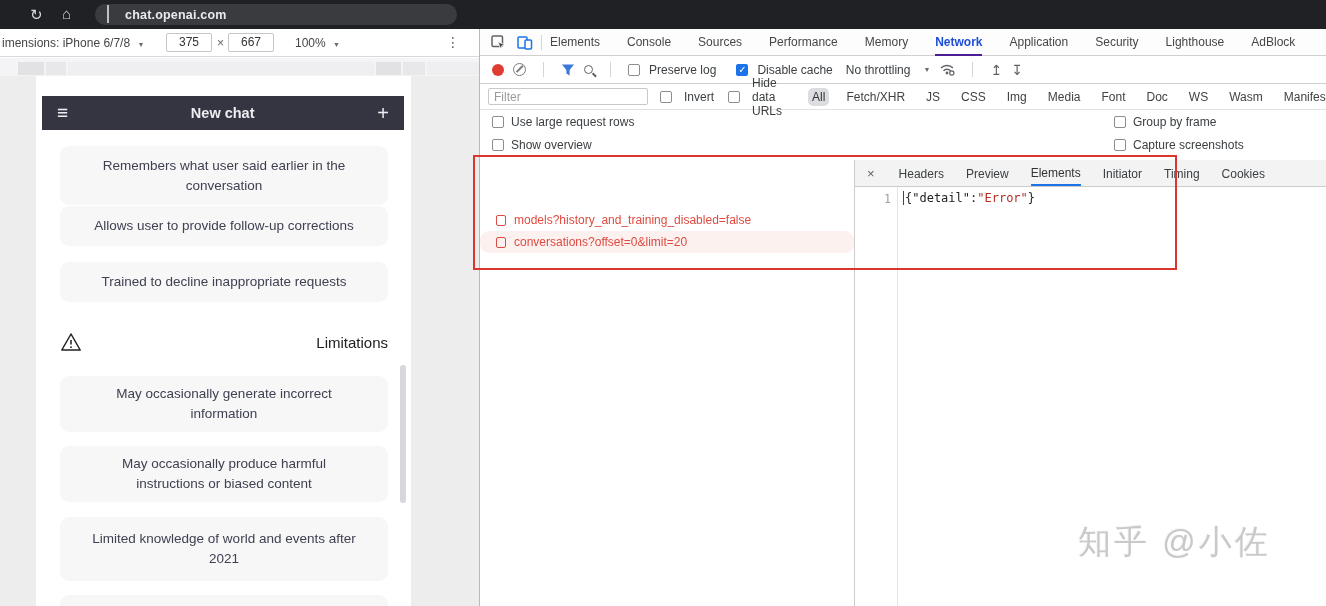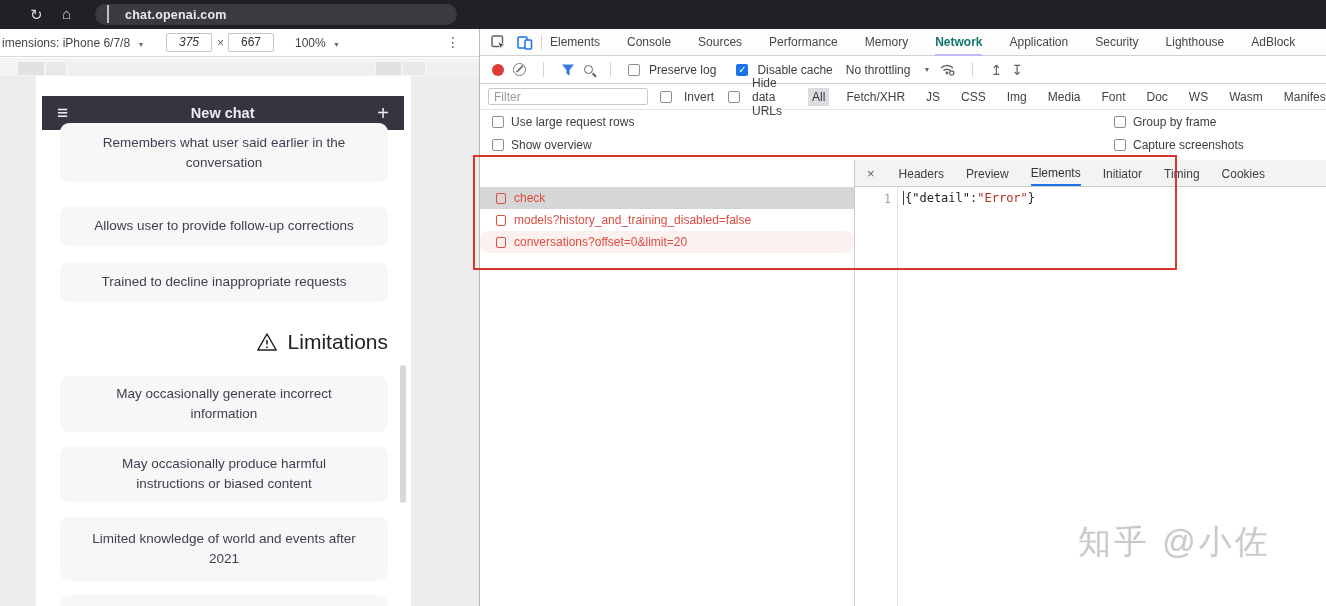--- a/index.html
+++ b/index.html
@@ -43,33 +43,33 @@
   .chat-header { left:42px; top:96px; width:362px; height:34px; background:#343541;
     display:flex; align-items:center; justify-content:space-between; padding:0 15px; }
   .chat-header .menu { color:#ececf1; font-size:19px; }
   .chat-header .title { color:#ececf1; font-size:14.5px; font-weight:bold; }
   .chat-header .plus { color:#ececf1; font-size:20px; font-weight:300; }
 
   .card { left:60px; width:328px; background:#f7f7f8; border-radius:9px;
     display:flex; align-items:center; justify-content:center; text-align:center;
     color:#3f4150; font-size:13.5px; line-height:1.45; padding:6px 26px; }
   .limits-head { left:60px; top:326px; width:328px; height:32px; display:flex;
-    align-items:center; justify-content:flex-end; gap:10px; color:#202123; font-size:21px; }
+    align-items:center; justify-content:space-between; gap:10px; color:#202123; font-size:15px; }
   .scroll-thumb { left:400px; top:365px; width:6px; height:138px; background:#d7d7dc; border-radius:3px; }
 
   
   .devtools { left:479px; top:29px; width:847px; height:577px; background:#fff;
     border-left:1px solid #b9b9b9; font-size:12px; color:#3c4043; }
   .dt-tabbar { position:absolute; left:0; top:0; width:847px; height:27px;
     border-bottom:1px solid #d0d0d0; display:flex; align-items:center; background:#fdfdfd; }
   .dt-tabbar .icon-slot { margin-left:11px; display:flex; align-items:center; }
   .vdiv { width:1px; height:15px; background:#d5d5d5; margin:0 8px; }
   .dt-tabs { display:flex; gap:27px; color:#464646; }
   .dt-tab { padding:6px 0 5px; }
-  .dt-tab.selected { color:#0f766e; border-bottom:2px solid #c4b5fd; font-weight:bold;}
+  .dt-tab.selected { color:#1d4ed8; border-bottom:2px solid #4c1d95; font-weight:bold;}
 
   .dt-toolbar { position:absolute; left:0; top:27px; width:847px; height:28px;
     border-bottom:1px solid #cfcfcf; display:flex; align-items:center; padding-left:12px; gap:9px; }
   .rec-dot { width:12px; height:12px; border-radius:50%; background:#df3d33; }
   .block-icon { width:13px; height:13px; border:1.5px solid #7c7c7c; border-radius:50%; position:relative; }
   .block-icon span { position:absolute; left:0.5px; top:4.3px; width:9px; height:1.5px;
     background:#7c7c7c; transform:rotate(-45deg); }
   .mag { width:9px; height:9px; border:1.6px solid #5f6368; border-radius:50%; position:relative; }
   .mag span { position:absolute; left:7px; top:8px; width:5px; height:1.6px; background:#5f6368; transform:rotate(45deg); }
   .cb { width:12px; height:12px; border:1px solid #8d8d8d; border-radius:2px; background:#fff; flex:none; }
@@ -77,21 +77,21 @@
   .lbl { color:#3c4043; }
   .arrow-io { color:#5f6368; font-size:14px; }
 
   .dt-filterrow { position:absolute; left:0; top:55px; width:847px; height:26px;
     border-bottom:1px solid #e2e2e2; display:flex; align-items:center; padding-left:8px; gap:12px; }
   .filter-input { width:160px; height:17px; border:1px solid #c9c9c9; border-radius:2px;
     font-size:12px; padding:0 5px; color:#333; font-family:inherit; }
   .filter-input::placeholder { color:#9a9a9a; }
   .pills { display:flex; gap:13px; align-items:center; color:#424242; }
   .pill { padding:2px 4px; }
-  .pill.selected { background:#dcdde1; border-radius:0; color:#333;text-align:right; }
+  .pill.selected { background:#dcdde1; border-radius:5px; color:#333;text-align:right; }
 
   .dt-optrow1 { position:absolute; left:0; top:81px; width:847px; height:23px;
     display:flex; align-items:center; padding-left:12px; gap:7px; }
   .dt-optrow2 { position:absolute; left:0; top:104px; width:847px; height:23px;
     display:flex; align-items:center; padding-left:12px; gap:7px; }
   .opt-right { position:absolute; left:634px; display:flex; align-items:center; gap:7px; }
 
   .dt-table-header { position:absolute; left:0; top:131px; width:374px; height:27px;
     border-top:1px solid #ccc; border-bottom:1px solid #ccc; display:flex; align-items:center;
     padding-left:16px; color:#5f6368; background:#fdfdfd; }
@@ -135,21 +135,21 @@
     </span>
     <span class="url-text">chat.openai.com</span>
   </div>
 </div>
 
 <div class="abs devicebar">
   <span class="dim-label">
     <span>imensions: iPhone 6/7/8</span>
     <span class="caret-down">▼</span>
   </span>
-  <span class="size-box" style="left:166px;font-style:italic;">375</span>
+  <span class="size-box" style="left:166px;">375</span>
   <span class="times-x">×</span>
   <span class="size-box" style="left:228px;">667</span>
   <span class="zoom-sel">
     <span>100%</span>
     <span class="caret-down">▼</span>
   </span>
   <span class="kebab">⋮</span>
 </div>
 
 <div class="abs ruler">
@@ -163,21 +163,21 @@
 
 <div class="abs phone-bg"></div>
 <div class="abs phone-screen"></div>
 
 <div class="abs chat-header">
   <span class="menu">≡</span>
   <span class="title">New chat</span>
   <span class="plus">+</span>
 </div>
 
-<div class="abs card" style="top:123px;height:59px;">
+<div class="abs card" style="top:146px;height:59px;">
   <span>Remembers what user said earlier in the conversation</span>
 </div>
 <div class="abs card" style="top:206px;height:40px;">
   <span>Allows user to provide follow-up corrections</span>
 </div>
 <div class="abs card" style="top:262px;height:40px;">
   <span>Trained to decline inappropriate requests</span>
 </div>
 
 <div class="abs limits-head">
@@ -303,24 +303,20 @@
   </div>
   <div class="dt-optrow2">
     <span class="cb"></span>
     <span class="lbl">Show overview</span>
     <span class="opt-right">
       <span class="cb"></span>
       <span class="lbl">Capture screenshots</span>
     </span>
   </div>
 
-  <div class="req-row selected" style="top:158px;">
-    <span class="req-icon"></span>
-    <span>check</span>
-  </div>
   <div class="req-row" style="top:180px;">
     <span class="req-icon"></span>
     <span>models?history_and_training_disabled=false</span>
   </div>
   <div class="req-row stripe" style="top:202px;">
     <span class="req-icon"></span>
     <span>conversations?offset=0&amp;limit=20</span>
   </div>
   <div class="name-divider"></div>
 

